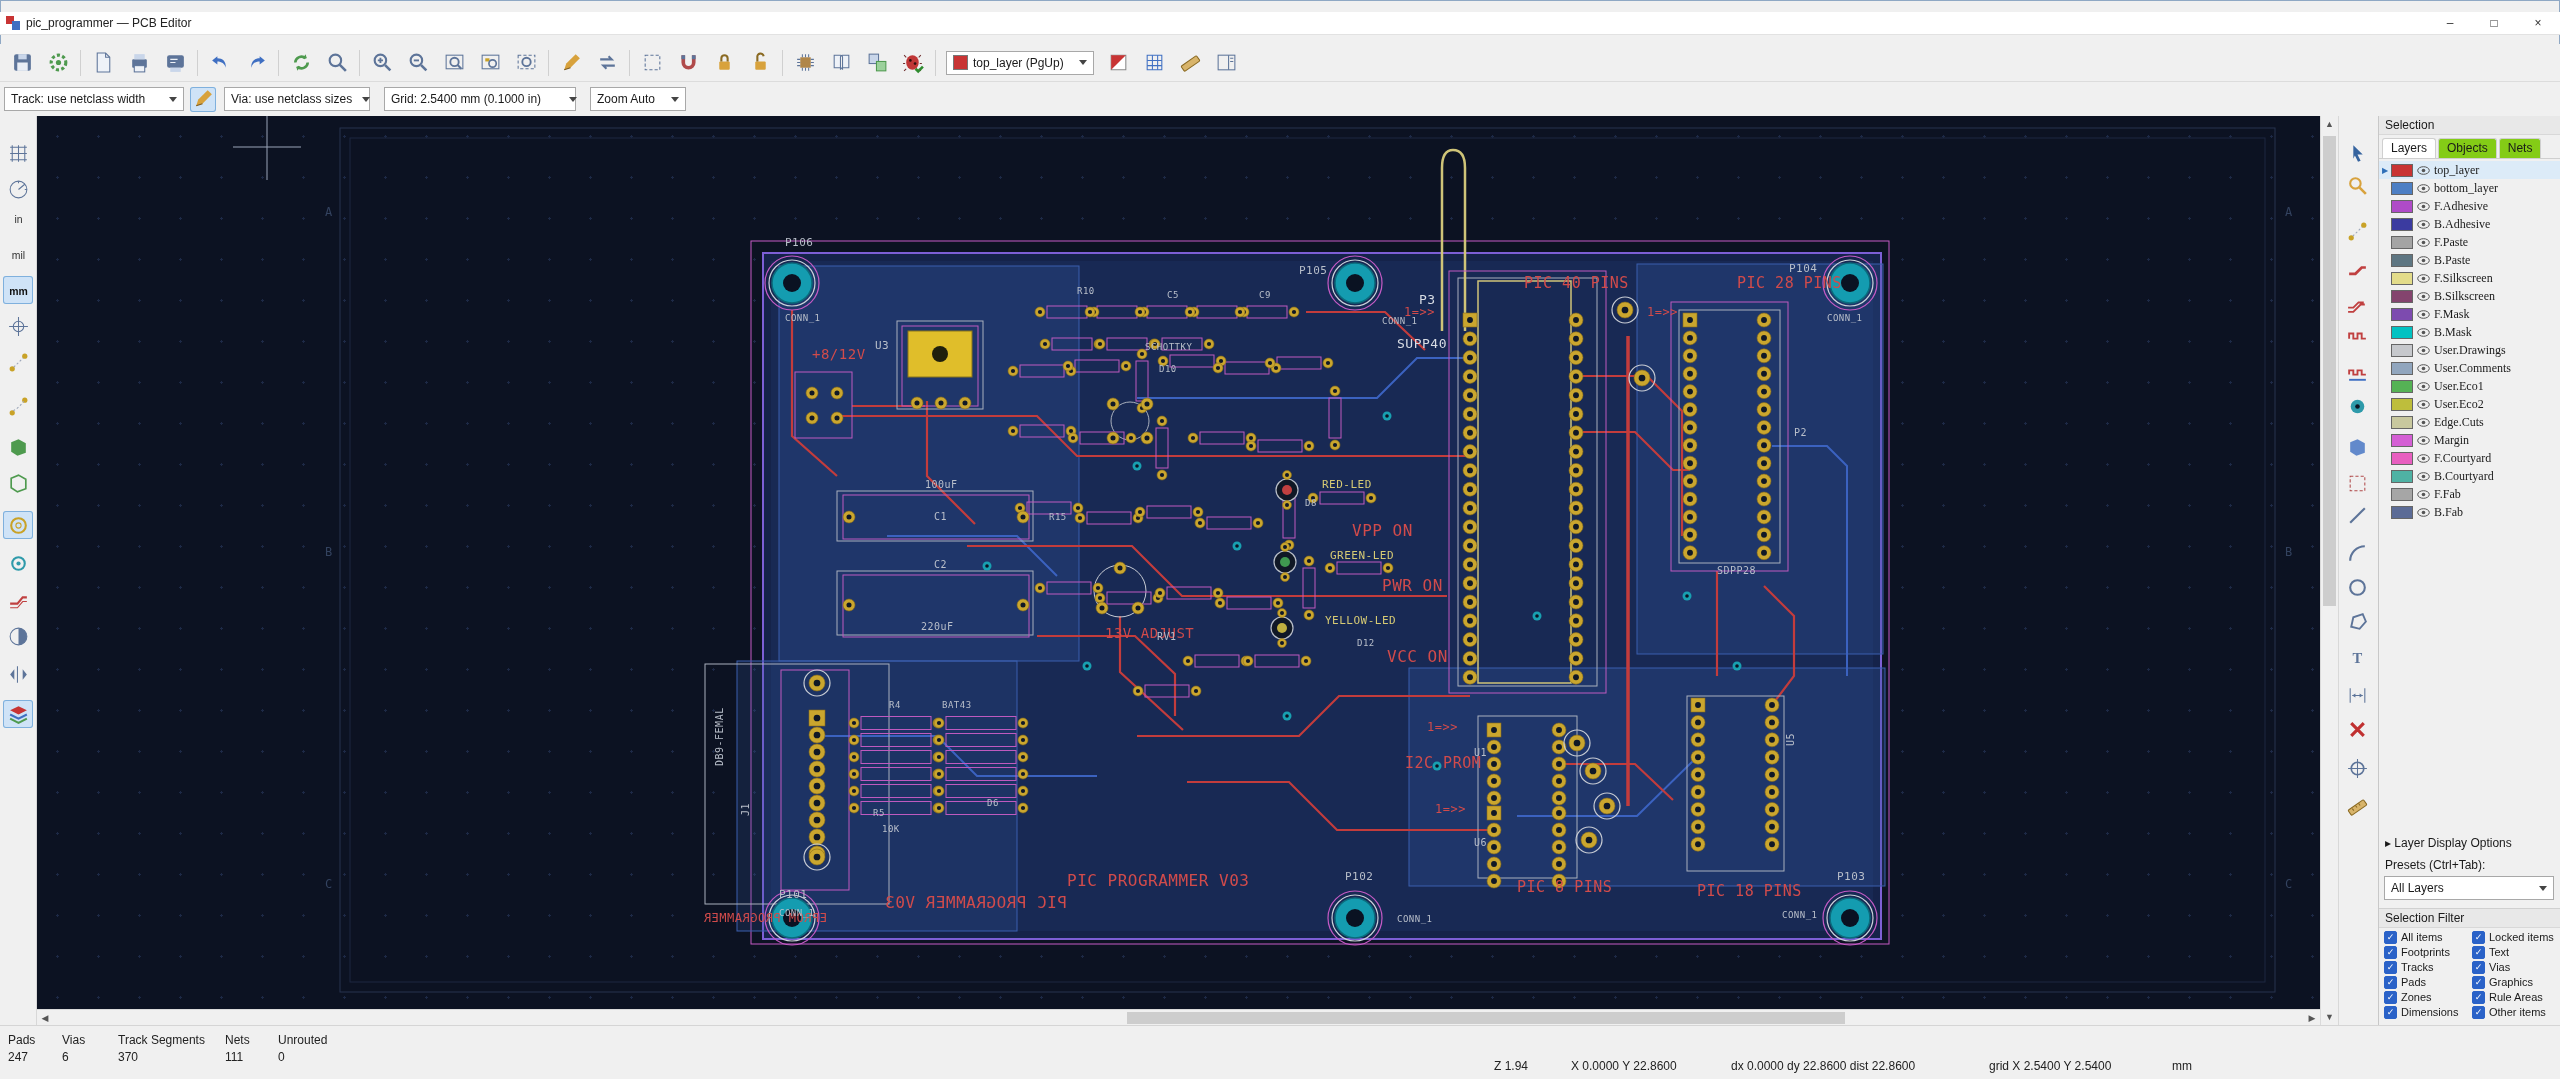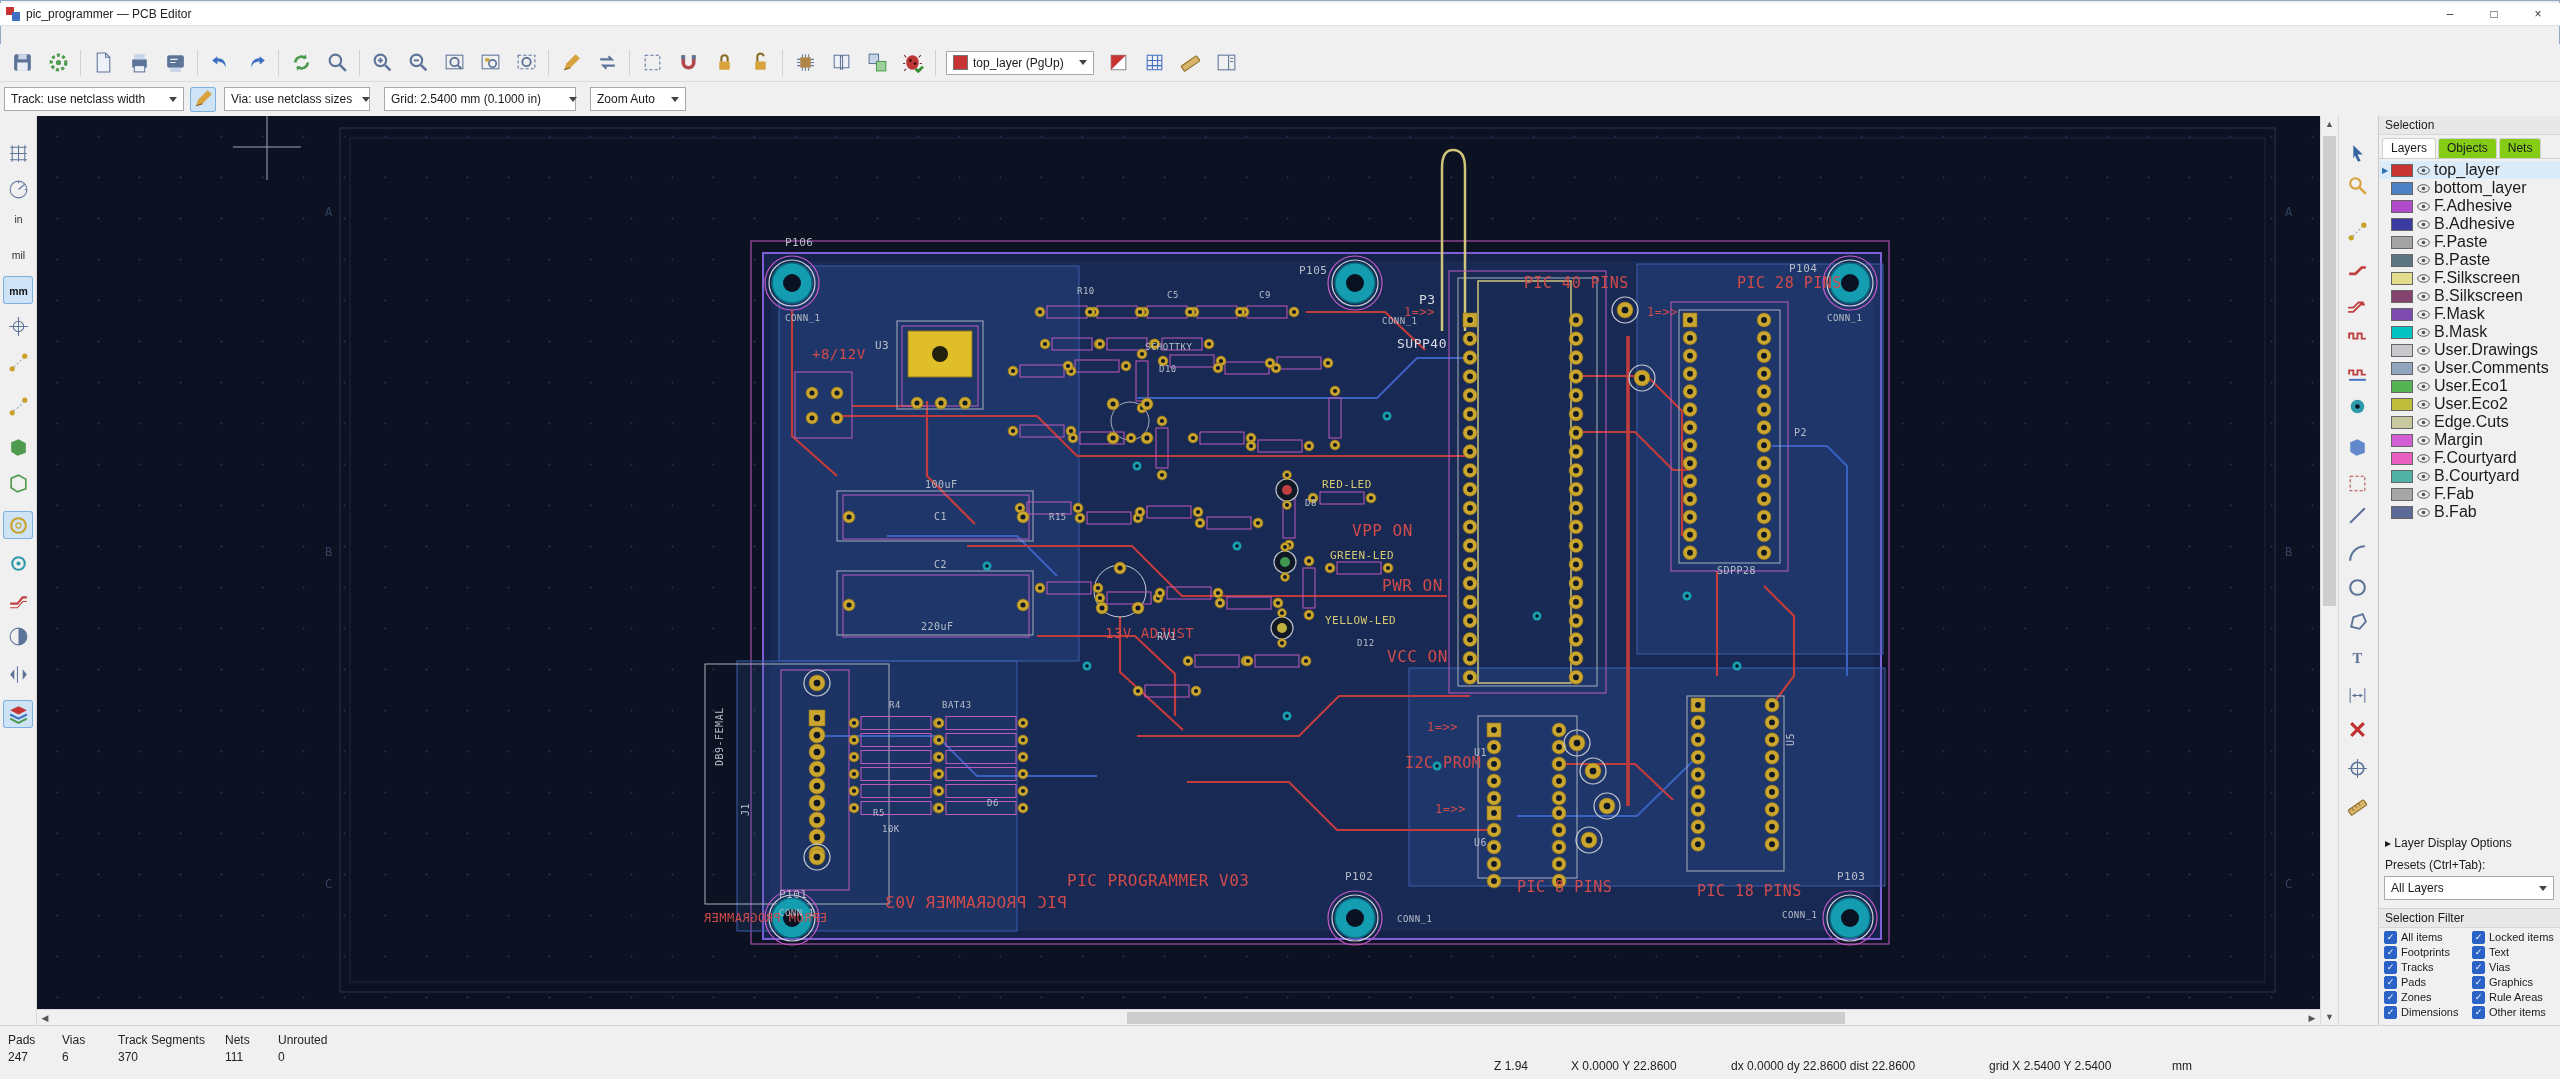--- a/index.html
+++ b/index.html
@@ -1,20 +1,20 @@
 <!DOCTYPE html>
 <html><head>
 <meta charset="utf-8">
 <style>
   html,body{margin:0;padding:0;background:#555;}
   #app{position:relative;width:2560px;height:1079px;background:#f0f0f0;overflow:hidden;
        font-family:"Liberation Sans",sans-serif;font-size:12px;color:#1a1a1a;
        box-shadow:inset 0 0 0 1px #8fa8c4;}
   
-  #titlebar{position:absolute;left:0;top:3px;width:2560px;height:22px;background:#ffffff;
+  #titlebar{position:absolute;left:0;top:12px;width:2560px;height:22px;background:#ffffff;
             border-bottom:1px solid #e2e2e2;display:flex;align-items:center;}
   #appicon{width:14px;height:14px;margin:0 6px 0 6px;position:relative;}
   #appicon i{position:absolute;display:block;}
   #appicon .a1{left:0;top:0;width:8px;height:8px;background:#c83434;}
   #appicon .a2{left:6px;top:5px;width:8px;height:9px;background:#3f6fc2;}
   #apptitle{font-size:12px;color:#222;}
   #winbtns{margin-left:auto;display:flex;height:22px;}
   .winbtn{width:44px;height:22px;display:flex;align-items:center;justify-content:center;
           color:#333;font-size:12px;}
   
@@ -61,21 +61,21 @@
   #tabs{display:flex;padding:3px 3px 0 3px;border-bottom:1px solid #cfcfcf;}
   .tab{padding:2px 8px 3px 8px;font-size:12px;border:1px solid #cfcfcf;border-bottom:none;background:#84cc16;margin-right:2px;
        border-radius:3px 3px 0 0;}
   .tab.active{background:#fff;}
   #layerlist{margin-top:2px;}
   .lrow{height:18px;display:flex;align-items:center;padding-left:3px;}
   .lrow.sel{background:#dcebf8;}
   .lrow .sarw{width:9px;font-size:8px;color:#2f6fb8;}
   .lchip{width:20px;height:11px;border:1px solid #666;margin-right:4px;flex:0 0 auto;}
   .leye{margin-right:4px;display:flex;}
-  .lname{font-size:16px;white-space:nowrap;}
+  .lname{font-size:12px;white-space:nowrap;font-family:Liberation Serif, serif;}
   #ldo{position:absolute;left:6px;top:720px;font-size:12px;}
   #presetlbl{position:absolute;left:6px;top:742px;font-size:12px;}
   #presetdd{position:absolute;left:5px;top:760px;width:170px;}
   #selfilter{position:absolute;left:0;top:792px;width:182px;}
   #selfilterhdr{height:18px;line-height:18px;padding-left:6px;background:#e8e8e8;border-top:1px solid #d0d0d0;border-bottom:1px solid #d8d8d8;font-size:12px;}
   #filtergrid{display:grid;grid-template-columns:88px 90px;padding:3px 0 0 5px;row-gap:3px;}
   .fitem{display:flex;align-items:center;height:12px;}
   .cb{width:11px;height:11px;background:#2a62c8;border:1px solid #2a62c8;border-radius:2px;color:#fff;
       font-size:9px;line-height:11px;text-align:center;margin-right:4px;flex:0 0 auto;}
   .flabel{font-size:11px;white-space:nowrap;}

